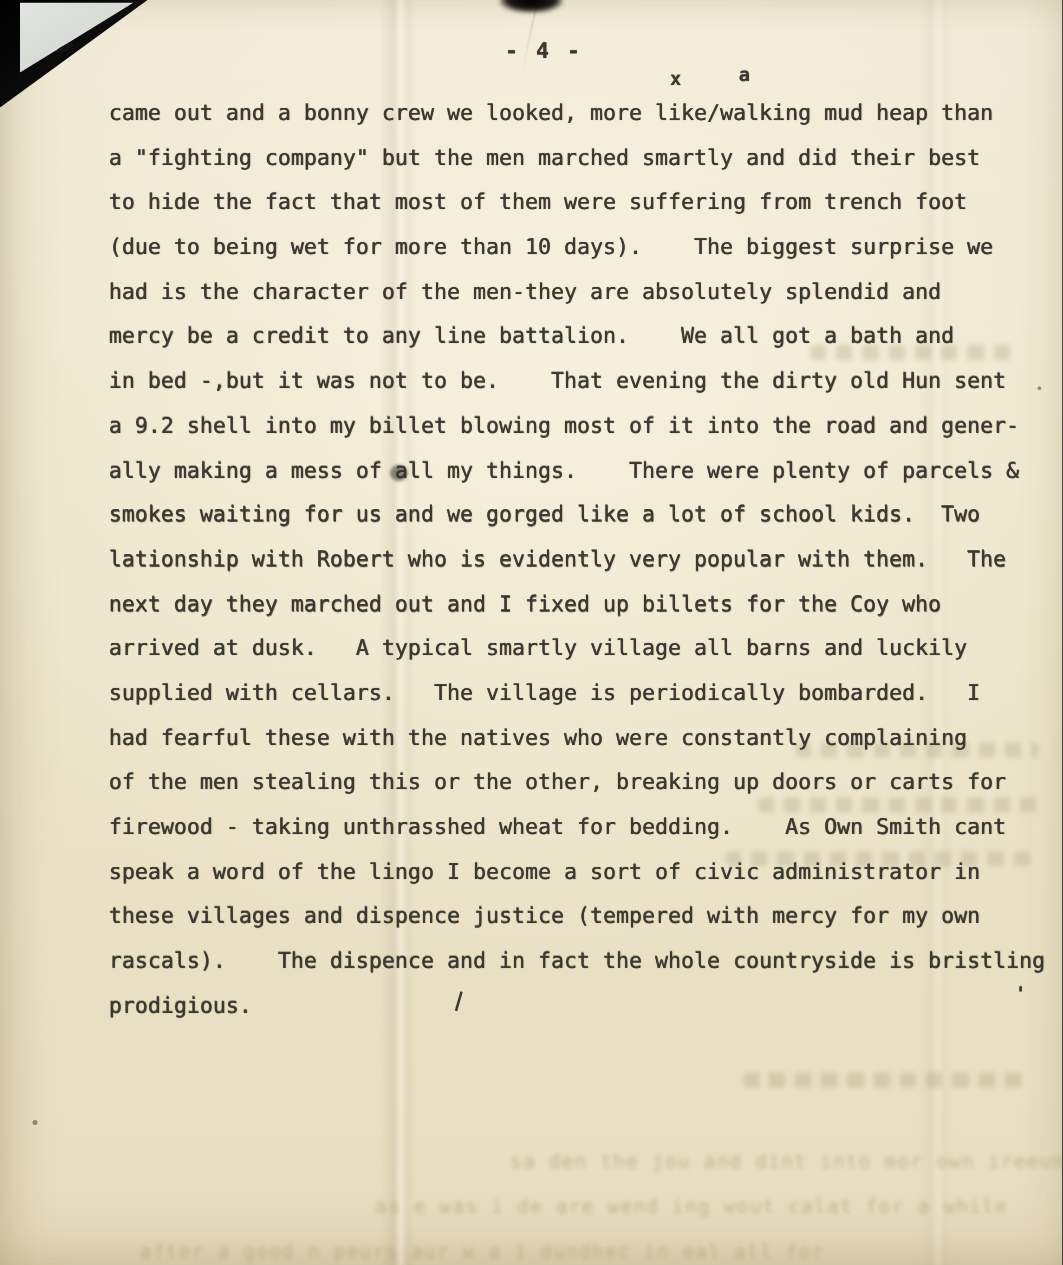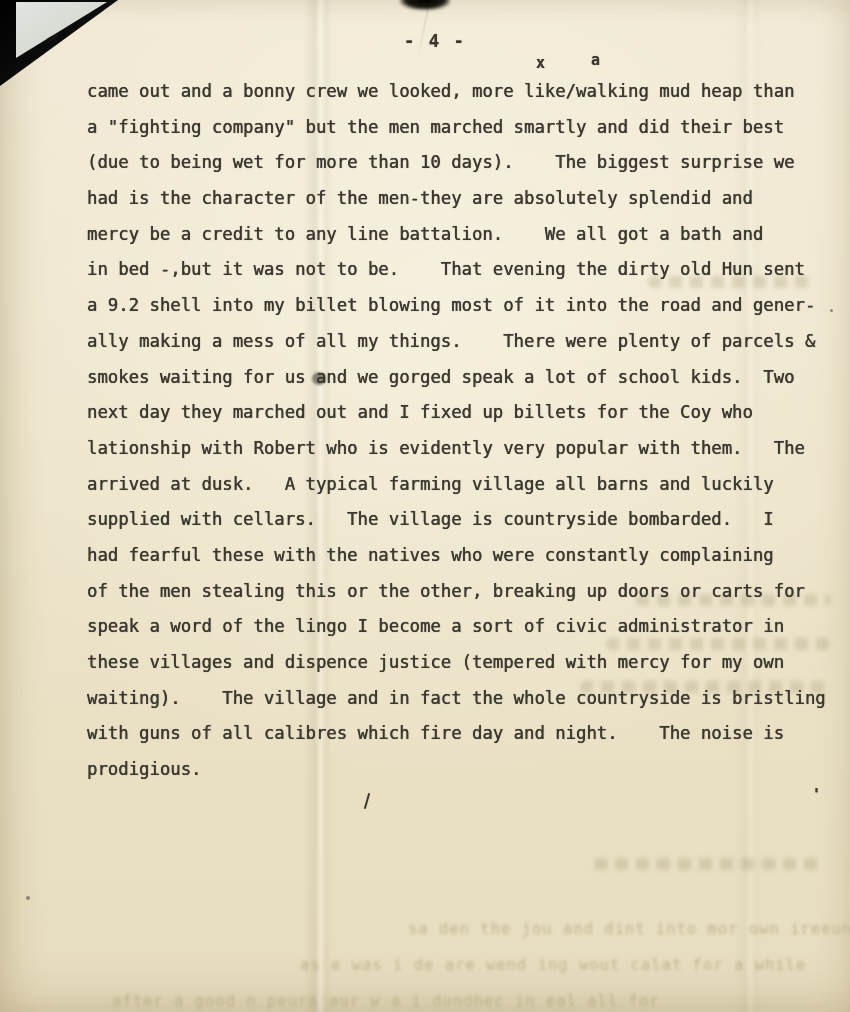--- a/index.html
+++ b/index.html
@@ -101,37 +101,38 @@
   <div class="bleed-line" style="left:112px;top:992px;">after a good n peurs aur w a i dundhec in eal all for</div>
 
   <div class="speck" style="left:830px;top:309px;width:3px;height:3px;"></div>
   <div class="speck" style="left:26px;top:896px;width:4px;height:4px;"></div>
 
   <div class="page-label">- 4 -</div>
 
   <div class="body-text">
     <div class="tline">came out and a bonny crew we looked, more like/walking mud heap than</div>
     <div class="tline">a "fighting company" but the men marched smartly and did their best</div>
+    <div class="tline">to hide the fact that most of them were suffering from trench foot</div>
     <div class="tline">(due to being wet for more than 10 days).    The biggest surprise we</div>
     <div class="tline">had is the character of the men-they are absolutely splendid and</div>
     <div class="tline">mercy be a credit to any line battalion.    We all got a bath and</div>
     <div class="tline">in bed -,but it was not to be.    That evening the dirty old Hun sent</div>
     <div class="tline">a 9.2 shell into my billet blowing most of it into the road and gener-</div>
     <div class="tline">ally making a mess of all my things.    There were plenty of parcels &amp;</div>
-    <div class="tline">smokes waiting for us and we gorged speak a lot of school kids.  Two</div>
+    <div class="tline">smokes waiting for us and we gorged like a lot of school kids.  Two</div>
+    <div class="tline">lationship with Robert who is evidently very popular with them.   The</div>
     <div class="tline">next day they marched out and I fixed up billets for the Coy who</div>
-    <div class="tline">lationship with Robert who is evidently very popular with them.   The</div>
-    <div class="tline">arrived at dusk.   A typical farming village all barns and luckily</div>
-    <div class="tline">supplied with cellars.   The village is countryside bombarded.   I</div>
+    <div class="tline">arrived at dusk.   A typical smartly village all barns and luckily</div>
+    <div class="tline">supplied with cellars.   The village is periodically bombarded.   I</div>
     <div class="tline">had fearful these with the natives who were constantly complaining</div>
     <div class="tline">of the men stealing this or the other, breaking up doors or carts for</div>
+    <div class="tline">firewood - taking unthrasshed wheat for bedding.    As Own Smith cant</div>
     <div class="tline">speak a word of the lingo I become a sort of civic administrator in</div>
     <div class="tline">these villages and dispence justice (tempered with mercy for my own</div>
-    <div class="tline">waiting).    The village and in fact the whole countryside is bristling</div>
-    <div class="tline">with guns of all calibres which fire day and night.    The noise is</div>
+    <div class="tline">rascals).    The dispence and in fact the whole countryside is bristling</div>
     <div class="tline">prodigious.</div>
   </div>
 
   <div class="insert-mark" style="left:536px;top:54px;">x</div>
   <div class="insert-mark" style="left:591px;top:51px;">a</div>
   <div class="insert-mark" style="left:812px;top:786px;">'</div>
 
   <div class="overstrike-slash"></div>
   <div class="ink-blot"></div>
 

